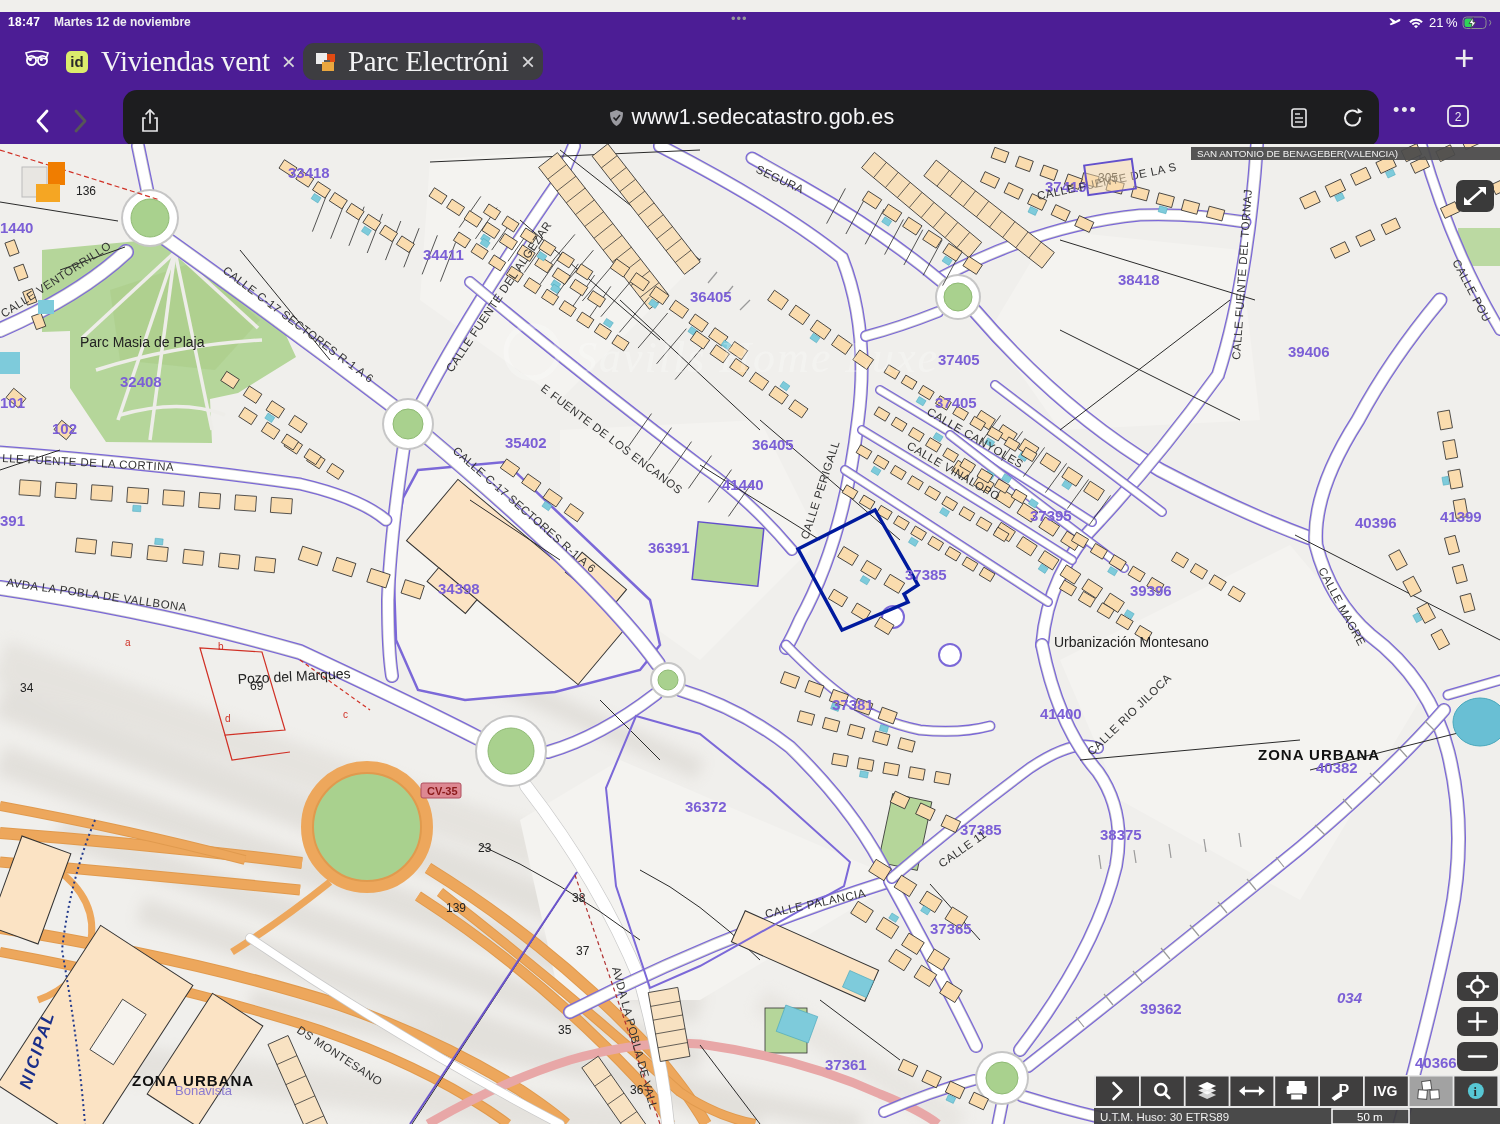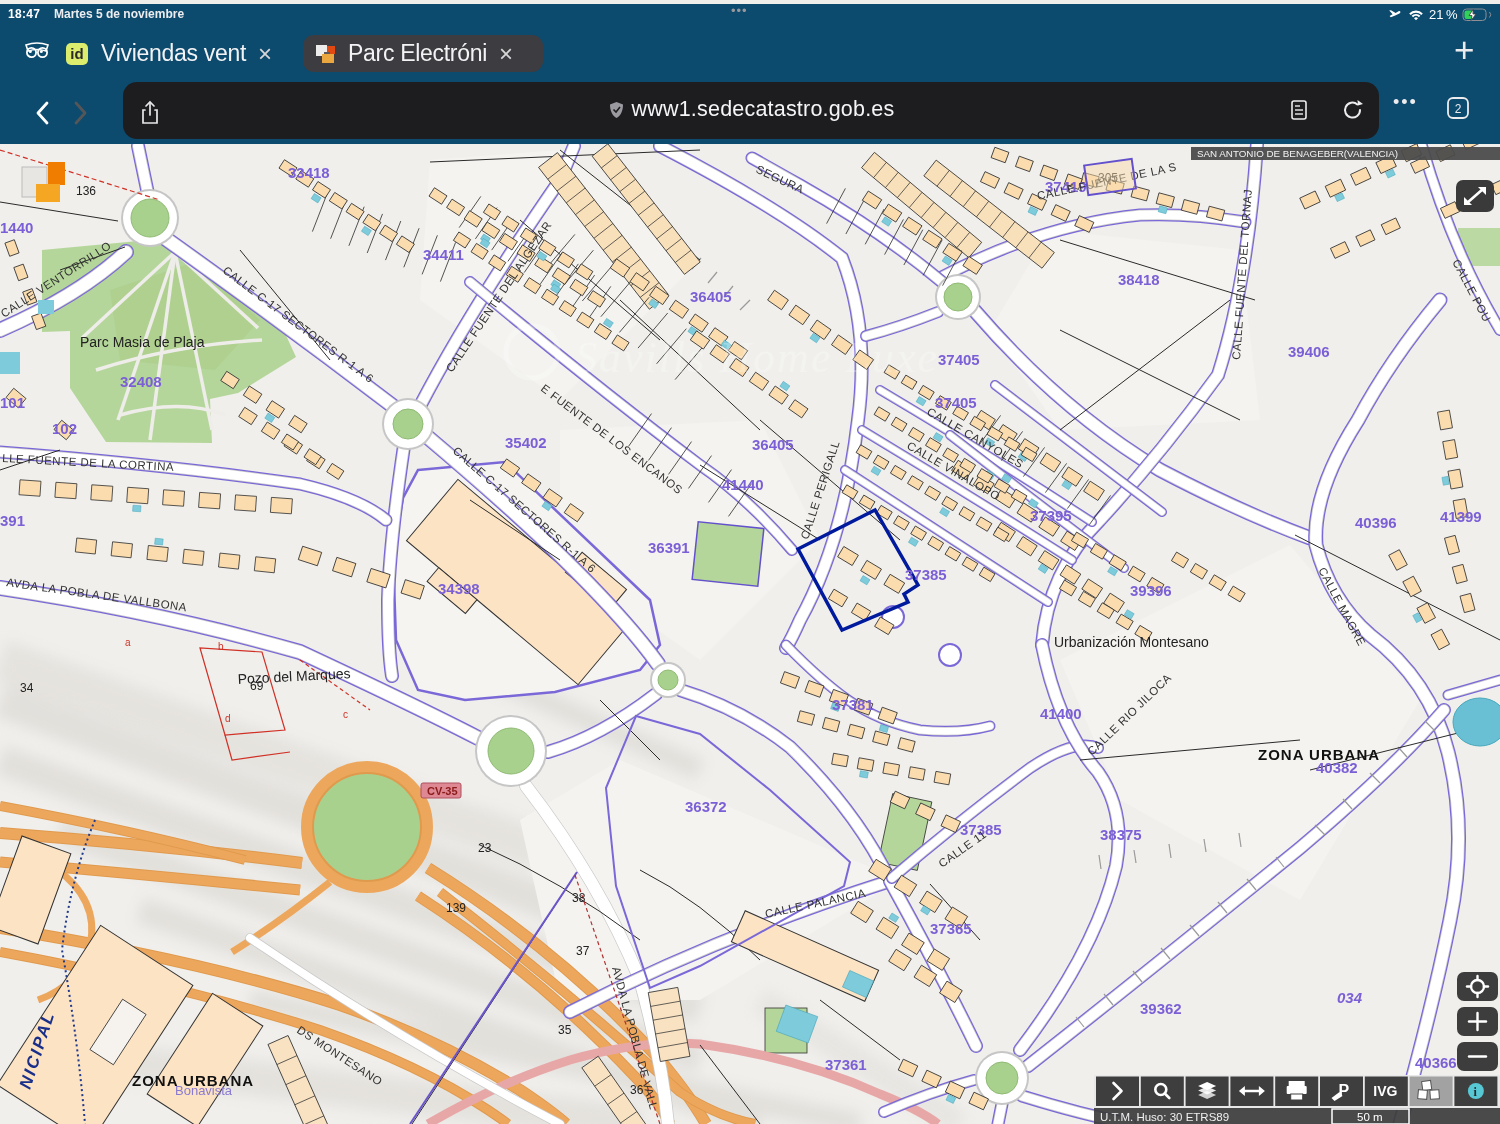--- a/index.html
+++ b/index.html
@@ -1,47 +1,47 @@
 <!DOCTYPE html>
 <html><head><meta charset="utf-8"><style>
 * { margin:0; padding:0; box-sizing:border-box; }
 html,body { width:1500px; height:1124px; overflow:hidden; background:#f0efec; font-family:"Liberation Sans", sans-serif; }
-#chrome { position:absolute; top:4px; left:0; width:1500px; height:172px; background:#0c4a6e; color:#fff; }
+#chrome { position:absolute; top:12px; left:0; width:1500px; height:172px; background:#4c1d95; color:#fff; }
 #status { position:absolute; top:0; left:0; right:0; height:28px; }
 #status .time { position:absolute; left:8px; top:3px; font-size:12px; font-weight:bold; letter-spacing:0.3px; }
 #status .date { position:absolute; left:54px; top:3px; font-size:12px; font-weight:bold; color:#ededf0; }
 #status .cdots { position:absolute; left:731px; top:-1px; font-size:13px; color:#97979c; letter-spacing:1px; }
 #status .sicons { position:absolute; right:5px; top:1px; }
 #tabs { position:absolute; top:28px; left:0; right:0; height:42px;padding-left:16px; }
 #tabs .mask { position:absolute; left:24px; top:9px; }
 #tabs .tab { position:absolute; top:3px; height:37px; display:flex; align-items:center; }
 #tabs .inact { left:66px; }
 #tabs .act { left:303px; width:240px; background:#3d3d41; border-radius:11px; padding-left:12px; }
 #tabs .idico { display:inline-block; width:22px; height:22px; background:#dcec6c; color:#2a2a2a; border-radius:5px; font-size:15px; font-weight:bold; text-align:center; line-height:22px; margin-right:13px; }
 #tabs .fav { margin-right:12px; }
-#tabs .ttl { font-size:23px; color:#f3f3f5; letter-spacing:-0.3px; }
+#tabs .ttl { font-size:29px; color:#f3f3f5; letter-spacing:-0.3px;font-family:Liberation Serif, serif; }
 #tabs .x { font-size:24px; color:#d6d6d8; margin-left:12px; font-weight:300; }
 #tabs .plus { position:absolute; left:1454px; top:-2px; font-size:35px; font-weight:300; color:#ececee; }
 #nav { position:absolute; top:70px; left:0; right:0; height:74px; }
 #nav .back { position:absolute; left:33px; top:26px; }
 #nav .fwd { position:absolute; left:70px; top:26px; }
 #urlbar { position:absolute; left:123px; top:8px; width:1256px; height:57px; background:#1d1d1f; border-radius:14px; }
 #urlbar .share { position:absolute; left:16px; top:17px; }
 #urlbar .url { position:absolute; left:0; right:0; top:15px; text-align:center; font-size:21.5px; color:#f5f5f7; letter-spacing:0.2px; }
 #urlbar .rightico { position:absolute; right:14px; top:16px; }
 #nav .dots { position:absolute; left:1393px; top:18px; font-size:18px; color:#ececee; letter-spacing:2px; }
 #nav .tabbtn { position:absolute; left:1445px; top:21px; }
 #mapwrap { position:absolute; top:144px; left:0; width:1500px; height:980px; }
 </style></head>
 <body>
 
 <div id="chrome">
   <div id="status">
     <span class="time">18:47</span>
-      <span class="date">Martes 5 de noviembre</span>
+      <span class="date">Martes 12 de noviembre</span>
     <span class="cdots">•••</span>
     <span class="sicons">
       <svg width="110" height="18" viewBox="0 0 110 18">
         <path d="M10.2,9.6 L5.8,11.2 L4.6,10 L7.6,8.2 L4.2,4.6 L6,4.2 L10.6,7 L13.6,5.2 C14.4,4.8 15.2,5.2 15.4,5.8 C15.6,6.5 15,7.2 14.4,7.5 Z" fill="#fff" transform="translate(0,1)"></path>
         <g fill="#fff">
             <path d="M29,13.2 l2,2 l2,-2 a3,3 0 0 0 -4,0 Z"></path>
             <path d="M26.6,10.8 a6.2,6.2 0 0 1 8.8,0 l-1.5,1.5 a4.1,4.1 0 0 0 -5.8,0 Z"></path>
             <path d="M24.2,8.4 a9.6,9.6 0 0 1 13.6,0 l-1.5,1.5 a7.5,7.5 0 0 0 -10.6,0 Z"></path>
           </g>
         <text x="44" y="14" font-size="13" fill="#fff">21 %</text>

